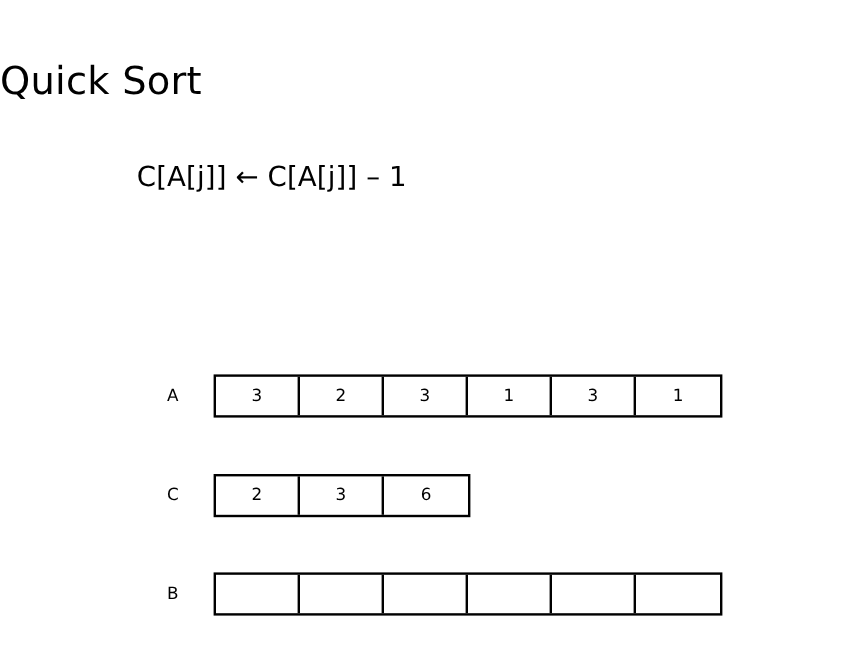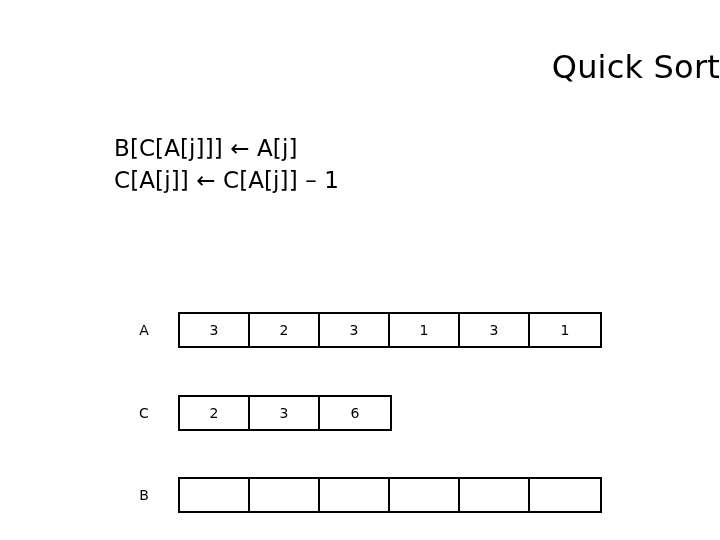--- a/index.html
+++ b/index.html
@@ -23,21 +23,21 @@
     width: 720px;
     height: 540px;
   }
 
   
   #slide-title {
     position: absolute;
     left: 0;
     top: 47px;
     width: 720px;
-    text-align: right;
+    text-align: left;
     font-size: 32px;
     line-height: 40px;
     font-weight: normal;
     letter-spacing: 0.2px;
     white-space: nowrap;
   }
 
   
   #pseudocode {
     position: absolute;
@@ -107,21 +107,20 @@
   }
 </style>
 </head>
 <body>
 
 <div id="slide">
 
   <div id="slide-title">Quick Sort</div>
 
   <div id="pseudocode">
-    <div class="code-line indent-1">B[C[A[j]]] ← A[j]</div>
     <div class="code-line indent-1">C[A[j]] ← C[A[j]] – 1</div>
   </div>
 
   <div id="arrays">
 
     <div class="array-row" data-row="A">
       <div class="array-label">A</div>
       <div class="array-cells">
         <div class="array-cell">3</div>
         <div class="array-cell">2</div>

